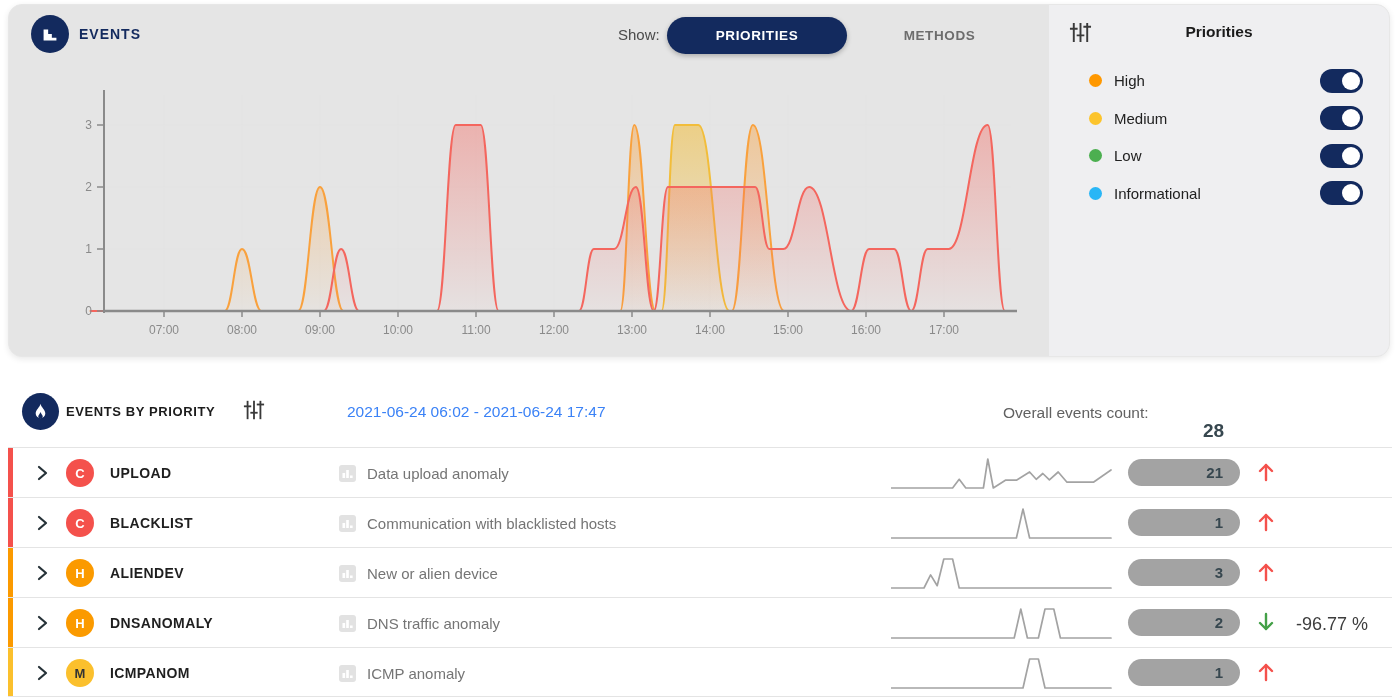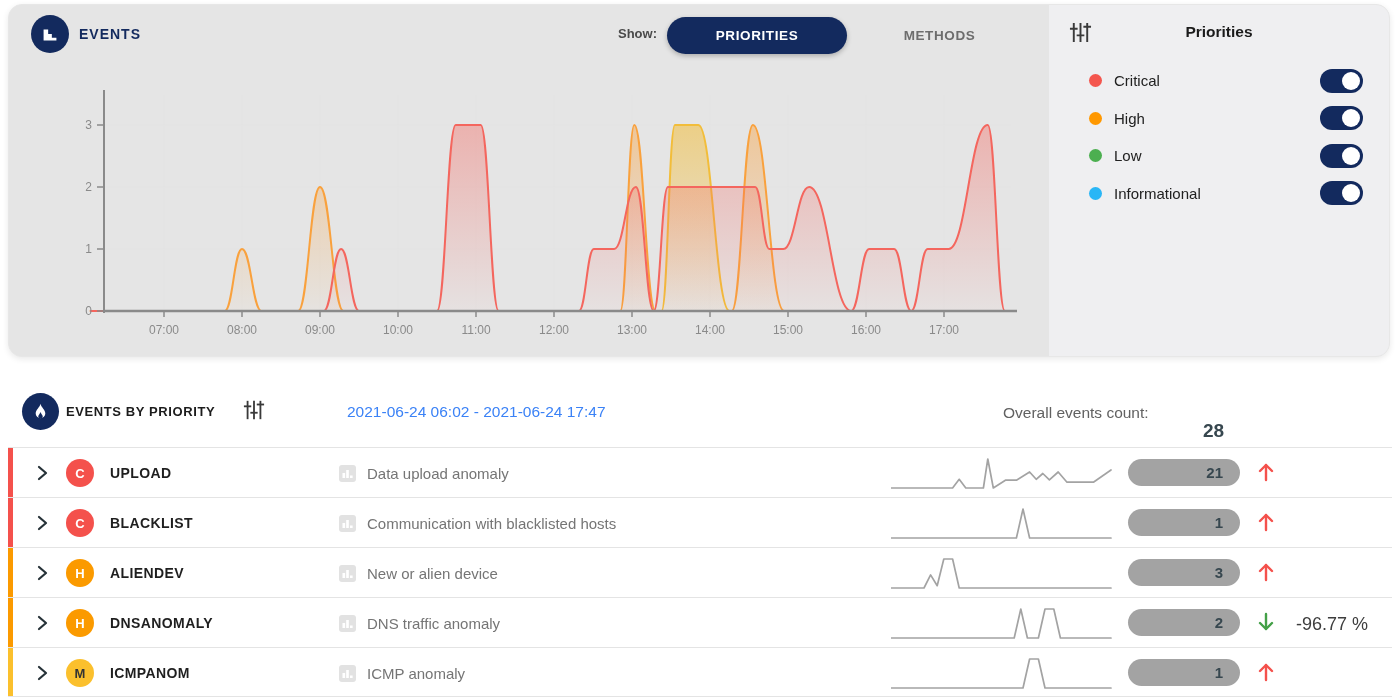--- a/index.html
+++ b/index.html
@@ -9,21 +9,21 @@
 
   
   .card { position:absolute; left:8px; top:4px; width:1382px; height:353px;
     background:#e5e5e5; border:1px solid #e7e7e7; border-radius:14px;
     box-shadow:0 2px 6px rgba(0,0,0,.09); overflow:hidden; }
   .card-header { position:absolute; left:0; top:0; height:60px; width:1040px; }
   .hdr-icon { position:absolute; left:22px; top:10px; width:38px; height:38px;
     border-radius:50%; background:#132a5e; display:flex; align-items:center; justify-content:center; }
   .hdr-title { position:absolute; left:70px; top:21px; font-size:14px; font-weight:bold;
     letter-spacing:1px; color:#132a5e; }
-  .show-label { position:absolute; left:609px; top:21px; font-size:13px; color:#4a4a4a;font-weight:bold; }
+  .show-label { position:absolute; left:609px; top:21px; font-size:15px; color:#4a4a4a; }
   .tab-pill { position:absolute; top:12px; height:37px; border-radius:19px;
     font-size:13.5px; font-weight:bold; letter-spacing:.6px; border:none;
     display:flex; align-items:center; justify-content:center; cursor:pointer;
     background:transparent; color:#6d6d6d; font-family:inherit; }
   .tab-pill.active { background:#132a5e; color:#fff; box-shadow:0 2px 5px rgba(0,0,0,.25); }
   #tab-0 { left:658px; width:180px; }
   #tab-1 { left:858px; width:145px; }
 
   
   .legend-panel { position:absolute; right:0; top:0; bottom:0; width:340px; background:#efeff1; }
@@ -164,29 +164,29 @@
           <line x1="2" y1="8" x2="8" y2="8"></line>
         <line x1="12" y1="3" x2="12" y2="21"></line>
           <line x1="9" y1="15" x2="15" y2="15"></line>
         <line x1="19" y1="3" x2="19" y2="21"></line>
           <line x1="16" y1="6" x2="22" y2="6"></line>
       </svg>
     </span>
     <div class="legend-title">Priorities</div>
     <div class="legend-items" id="legend-items">
         <div class="legend-item">
-          <span class="legend-dot" style="background:#f4564e"></span>
-          <span class="legend-label">Critical</span>
+          <span class="legend-dot" style="background:#ff9800"></span>
+          <span class="legend-label">High</span>
           <span class="toggle">
             <span class="knob"></span>
           </span>
         </div>
         <div class="legend-item">
-          <span class="legend-dot" style="background:#ff9800"></span>
-          <span class="legend-label">High</span>
+          <span class="legend-dot" style="background:#fcc42c"></span>
+          <span class="legend-label">Medium</span>
           <span class="toggle">
             <span class="knob"></span>
           </span>
         </div>
         <div class="legend-item">
           <span class="legend-dot" style="background:#4caf50"></span>
           <span class="legend-label">Low</span>
           <span class="toggle">
             <span class="knob"></span>
           </span>

